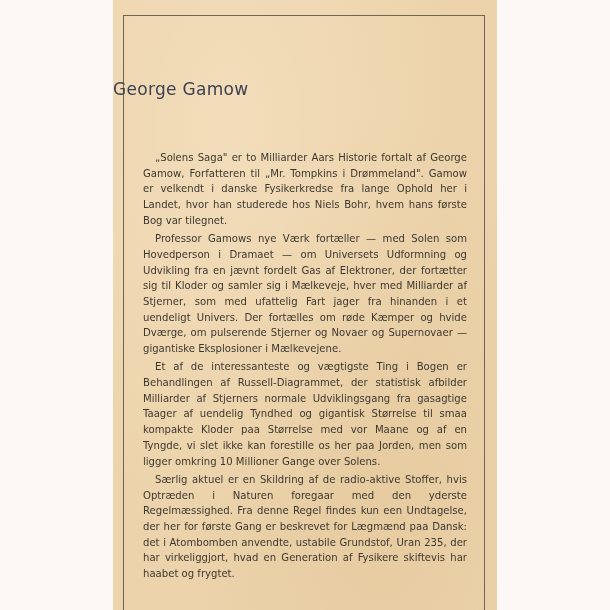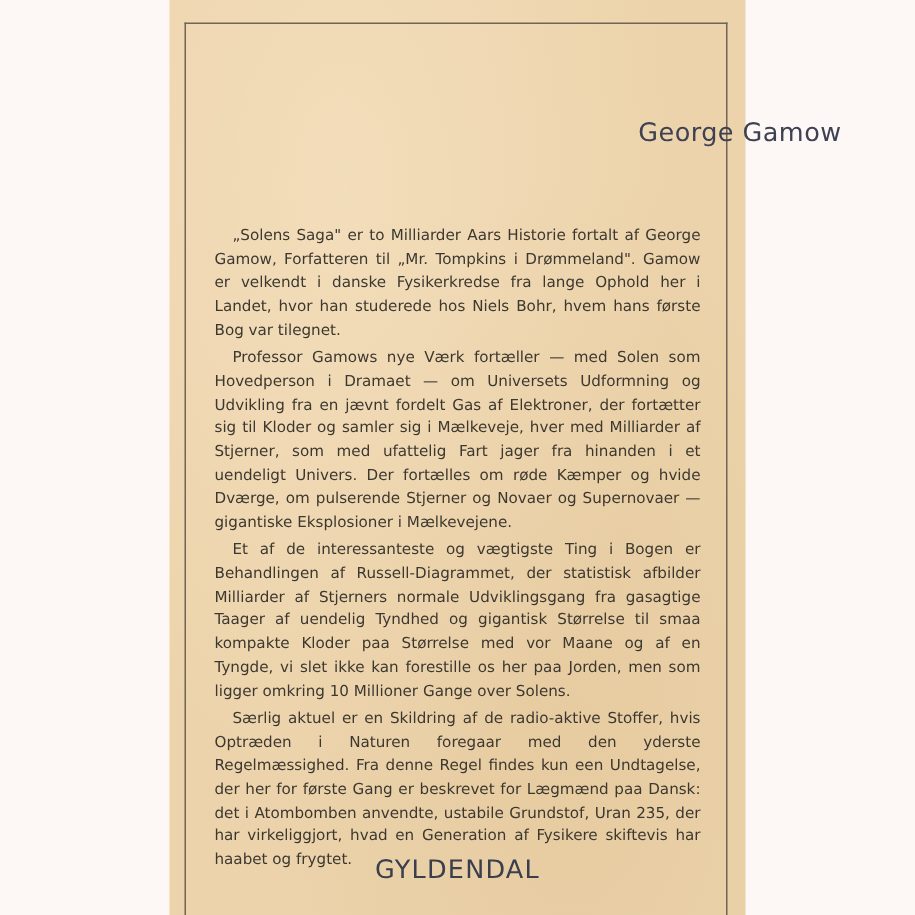--- a/index.html
+++ b/index.html
@@ -29,21 +29,21 @@
       height: 610px;
       border: 1.3px solid #6f6555;
       border-bottom: none;
       box-sizing: border-box;
     }
     .author {
       position: absolute;
       left: 0;
       width: 448px;
       top: 79px;
-      text-align: right;
+      text-align: left;
       font-family: "DejaVu Sans", sans-serif;
       font-size: 17px;
       color: #3e4152;
       letter-spacing: 0.3px;
     }
     .title {
       position: absolute;
       left: 0;
       width: 384px;
       top: 104px;
@@ -89,14 +89,13 @@
 
   <div class="author">George Gamow</div>
 
   <div class="body">
     <p>„Solens Saga" er to Milliarder Aars Historie fortalt af George Gamow, Forfatteren til „Mr. Tompkins i Drømmeland". Gamow er velkendt i danske Fysikerkredse fra lange Ophold her i Landet, hvor han studerede hos Niels Bohr, hvem hans første Bog var tilegnet.</p>
     <p>Professor Gamows nye Værk fortæller — med Solen som Hovedperson i Dramaet — om Universets Udformning og Udvikling fra en jævnt fordelt Gas af Elektroner, der fortætter sig til Kloder og samler sig i Mælkeveje, hver med Milliarder af Stjerner, som med ufattelig Fart jager fra hinanden i et uendeligt Univers. Der fortælles om røde Kæmper og hvide Dværge, om pulserende Stjerner og Novaer og Supernovaer — gigantiske Eksplosioner i Mælkevejene.</p>
     <p>Et af de interessanteste og vægtigste Ting i Bogen er Behandlingen af Russell-Diagrammet, der statistisk afbilder Milliarder af Stjerners normale Udviklingsgang fra gasagtige Taager af uendelig Tyndhed og gigantisk Størrelse til smaa kompakte Kloder paa Størrelse med vor Maane og af en Tyngde, vi slet ikke kan forestille os her paa Jorden, men som ligger omkring 10 Millioner Gange over Solens.</p>
     <p>Særlig aktuel er en Skildring af de radio-aktive Stoffer, hvis Optræden i Naturen foregaar med den yderste Regelmæssighed. Fra denne Regel findes kun een Undtagelse, der her for første Gang er beskrevet for Lægmænd paa Dansk: det i Atombomben anvendte, ustabile Grundstof, Uran 235, der har virkeliggjort, hvad en Generation af Fysikere skiftevis har haabet og frygtet.</p>
   </div>
 
-  <div class="publisher">GYLDENDAL</div>
 </div>
 
 </body></html>

